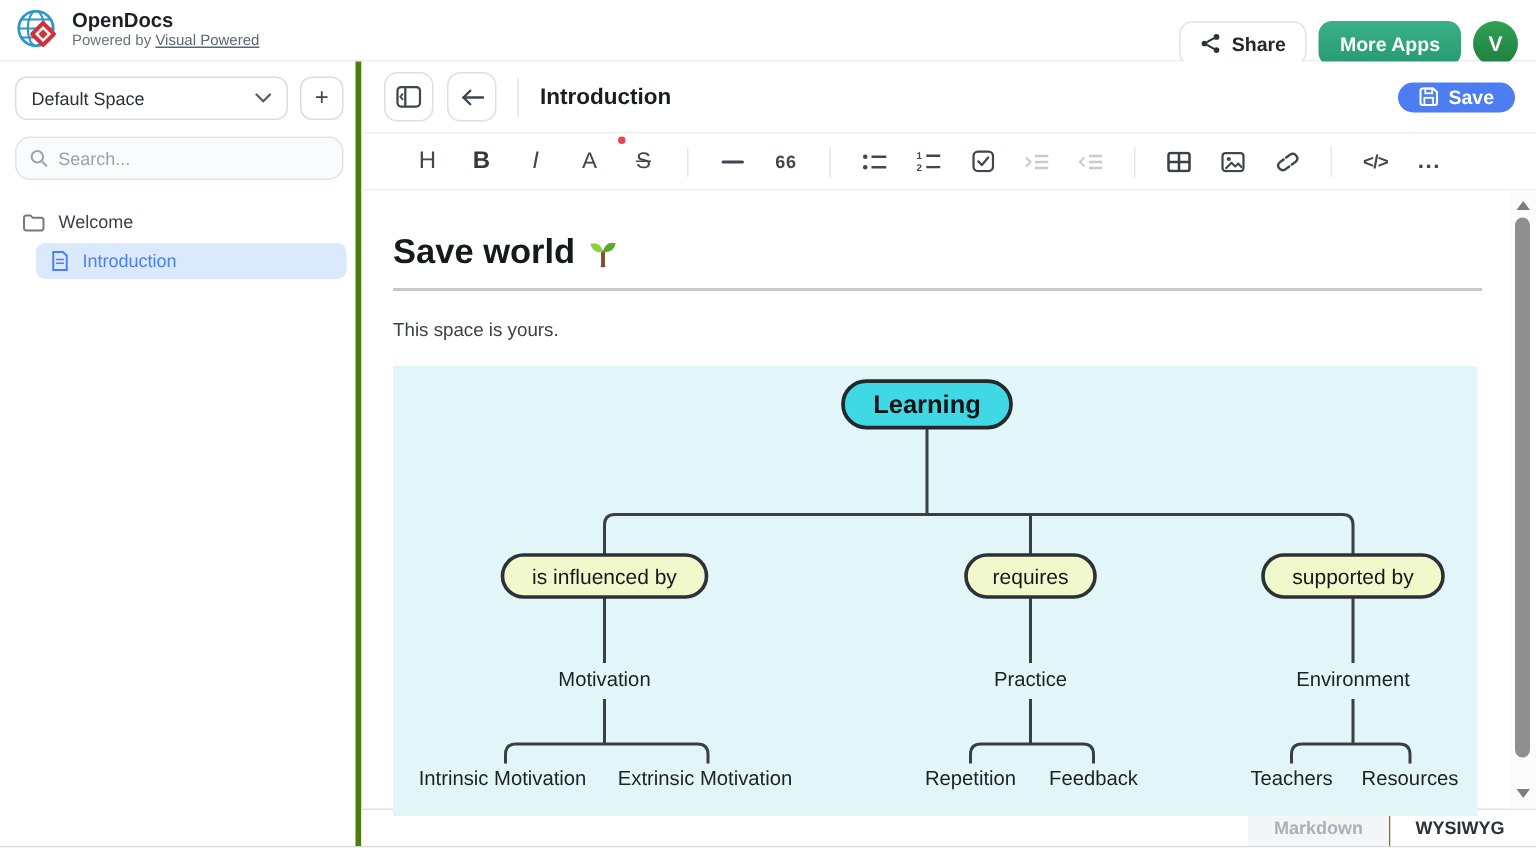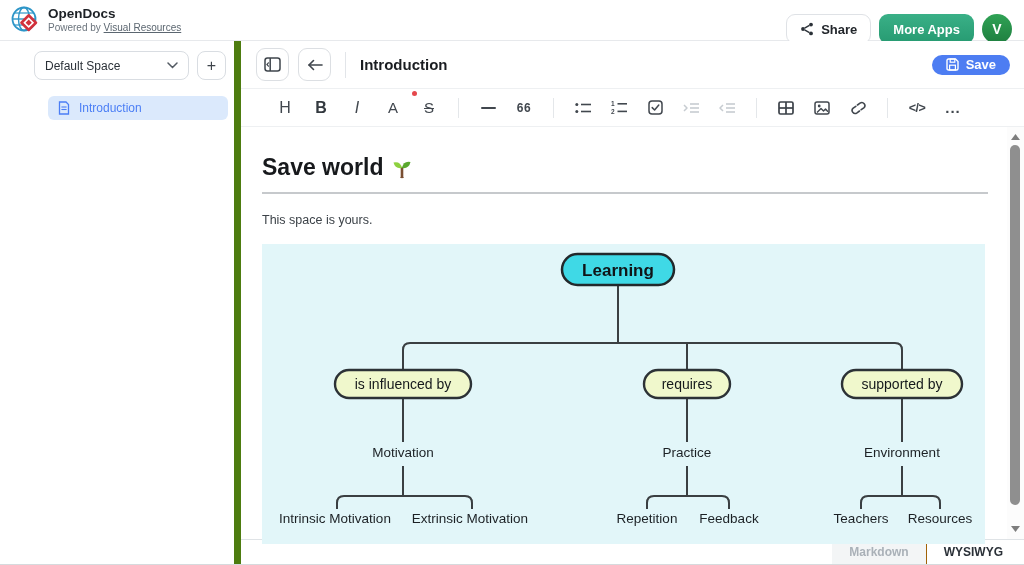--- a/index.html
+++ b/index.html
@@ -14,21 +14,21 @@
   .brand-name { font-size:13.5px; font-weight:700; color:#1d2126; }
   .brand-sub { font-size:10px; color:#6b747d; }
   .brand-sub a { color:#5b6670; text-decoration:underline; cursor:pointer; }
   .top-right { margin-left:auto; display:flex; align-items:center; gap:8px;margin-top:18px; }
   .btn-share { height:30px; display:flex; align-items:center; gap:7px; padding:0 13px; background:#fff; border:1px solid #dfe2e6; border-radius:9px; font-size:13px; font-weight:600; color:#23272c; cursor:pointer; }
   .btn-moreapps { height:30px; display:flex; align-items:center; padding:0 14px; border:none; border-radius:9px; background:linear-gradient(180deg,#3ab087,#269a71); color:#fff; font-size:13px; font-weight:600; cursor:pointer; }
   .avatar { width:30px; height:30px; border-radius:50%; background:linear-gradient(180deg,#2fa255,#1f7e3f); color:#fff; font-size:14px; font-weight:700; display:flex; align-items:center; justify-content:center; cursor:pointer; }
 
   
   .body-row { flex:1; display:flex; min-height:0; }
-  .sidebar { width:241px; flex:0 0 241px; border-right:7px solid #4d7c0f; background:#fff; padding-top:10px;padding-left:24px; }
+  .sidebar { width:241px; flex:0 0 241px; border-right:4px solid #4d7c0f; background:#fff; padding-top:10px; }
   .space-row { display:flex; align-items:center; gap:8px; padding:0 8px 0 10px; }
   .space-select { flex:1; height:29px; border:1px solid #d9dde2; border-radius:8px; display:flex; align-items:center; padding:0 10px; font-size:12px; color:#2b3138; cursor:pointer; }
   .space-select .lbl { flex:1; }
   .btn-plus { width:29px; height:29px; border:1px solid #d9dde2; border-radius:8px; background:#fff; font-size:16px; color:#3f454c; display:flex; align-items:center; justify-content:center; cursor:pointer; }
   .search-box { margin:11px 8px 0 10px; height:29px; border:1px solid #e2e5e9; border-radius:10px; background:#fafbfc; display:flex; align-items:center; padding:0 9px; gap:7px; }
   .search-box input { border:none; outline:none; background:transparent; font-size:12px; color:#3c434a; width:100%; font-family:"Liberation Sans",sans-serif; }
   .search-box input::placeholder { color:#9aa2ab; }
   .tree { margin-top:16px; font-size:12px; }
   .tree-row { height:24px; display:flex; align-items:center; gap:9px; padding-left:15px; color:#3a424a; cursor:pointer; }
   .tree-row.child { margin:2px 6px 0 24px; padding-left:10px; border-radius:6px; }
@@ -91,21 +91,21 @@
       <circle cx="14" cy="14" r="11.5" fill="#ffffff" stroke="#2e96c8" stroke-width="1.8"></circle>
       <ellipse cx="14" cy="14" rx="5.5" ry="11.5" fill="none" stroke="#2e96c8" stroke-width="1.4"></ellipse>
       <line x1="2.5" y1="14" x2="25.5" y2="14" stroke="#2e96c8" stroke-width="1.4"></line>
       <line x1="4.5" y1="8" x2="23.5" y2="8" stroke="#2e96c8" stroke-width="1.2"></line>
       <line x1="4.5" y1="20" x2="23.5" y2="20" stroke="#2e96c8" stroke-width="1.2"></line>
       <rect x="12.2" y="11.2" width="13" height="13" rx="1.5" transform="rotate(45 18.7 17.7)" fill="#d2313c"></rect>
       <rect x="15.7" y="14.7" width="6" height="6" transform="rotate(45 18.7 17.7)" fill="none" stroke="#ffffff" stroke-width="1.6"></rect>
     </svg>
     <div class="brand-text">
       <div class="brand-name">OpenDocs</div>
-      <div class="brand-sub"><span>Powered by </span><a>Visual Resources</a></div>
+      <div class="brand-sub"><span>Powered by </span><a>Visual Powered</a></div>
     </div>
     <div class="top-right">
       <button class="btn-share">
         <svg width="14" height="14" viewBox="0 0 14 14">
           <circle cx="11" cy="2.6" r="1.9" fill="#2b3138"></circle>
             <circle cx="3" cy="7" r="1.9" fill="#2b3138"></circle>
             <circle cx="11" cy="11.4" r="1.9" fill="#2b3138"></circle>
           <line x1="4.6" y1="6.1" x2="9.4" y2="3.4" stroke="#2b3138" stroke-width="1.4"></line>
           <line x1="4.6" y1="7.9" x2="9.4" y2="10.6" stroke="#2b3138" stroke-width="1.4"></line>
         </svg>
@@ -127,21 +127,34 @@
         <div class="space-select">
           <span class="lbl">Default Space</span>
           <svg width="11" height="7" viewBox="0 0 11 7">
             <path d="M1 1 L5.5 5.5 L10 1" fill="none" stroke="#545b63" stroke-width="1.5" stroke-linecap="round"></path>
           </svg>
         </div>
         <button class="btn-plus">
             <span>+</span>
           </button>
       </div>
+      <div class="search-box">
+        <svg width="13" height="13" viewBox="0 0 13 13">
+          <circle cx="5.4" cy="5.4" r="4.2" fill="none" stroke="#9aa2ab" stroke-width="1.5"></circle>
+          <line x1="8.6" y1="8.6" x2="12" y2="12" stroke="#9aa2ab" stroke-width="1.5" stroke-linecap="round"></line>
+        </svg>
+        <input type="text" placeholder="Search..." style="">
+      </div>
       <div class="tree">
+        <div class="tree-row">
+          <svg width="15" height="13" viewBox="0 0 15 13">
+            <path d="M1 3.2 Q1 1.6 2.6 1.6 H5.3 L6.8 3.2 H12.4 Q14 3.2 14 4.8 V10 Q14 11.6 12.4 11.6 H2.6 Q1 11.6 1 10 Z" fill="none" stroke="#707a84" stroke-width="1.3"></path>
+          </svg>
+          <span>Welcome</span>
+        </div>
         <div class="tree-row child selected">
           <svg width="12" height="14" viewBox="0 0 12 14">
             <path d="M1.5 1 H8 L10.5 3.5 V13 H1.5 Z" fill="#dbe9fc" stroke="#4b7ef5" stroke-width="1.3"></path>
             <line x1="3.4" y1="6" x2="8.6" y2="6" stroke="#4b7ef5" stroke-width="1.1"></line>
             <line x1="3.4" y1="8.5" x2="8.6" y2="8.5" stroke="#4b7ef5" stroke-width="1.1"></line>
           </svg>
           <span>Introduction</span>
         </div>
       </div>
     </div>

